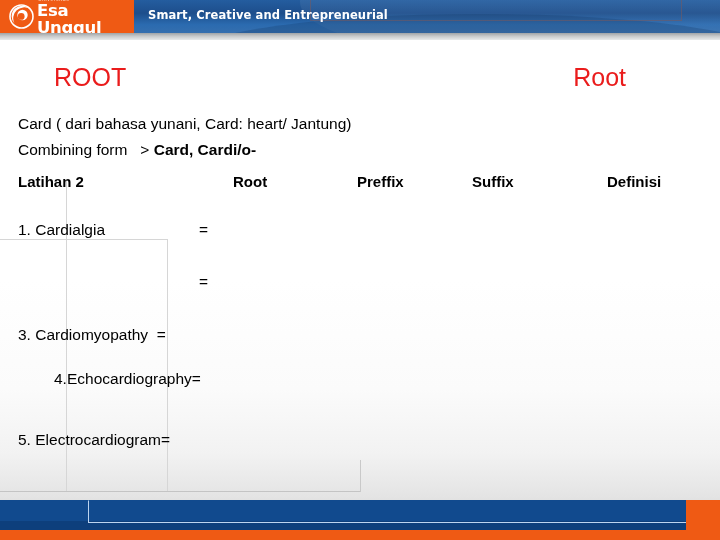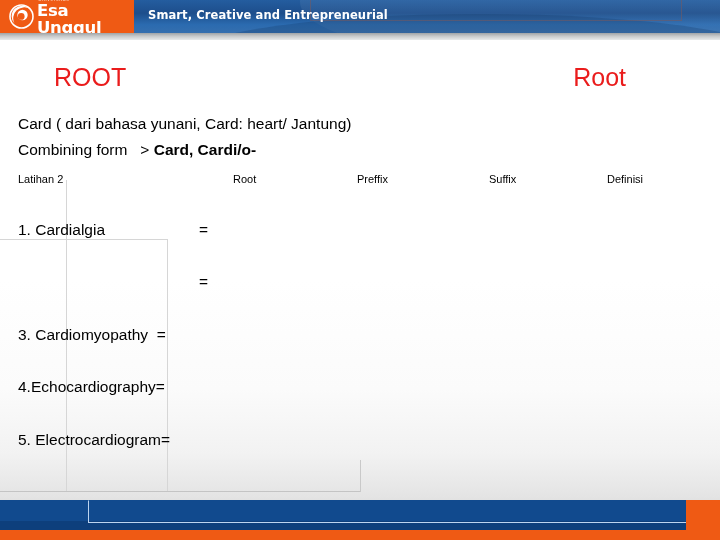--- a/index.html
+++ b/index.html
@@ -137,48 +137,48 @@
     white-space: pre;
   }
   .line1 { top: 115px; }
   .line2 { top: 141px; }
   .line2 b { font-weight: bold; }
 
   
   .col-head {
     position: absolute;
     top: 173px;
-    font-size: 11px;
-    font-weight: normal;
+    font-size: 15px;
+    font-weight: bold;
     color: #000000;
     white-space: pre;
   }
   .ch-latihan  { left: 18px; }
   .ch-root     { left: 233px; }
   .ch-preffix  { left: 357px; }
-  .ch-suffix   { left: 489px; text-align: right; }
+  .ch-suffix   { left: 472px; text-align: right; }
   .ch-definisi { left: 607px; }
 
   .row-item {
     position: absolute;
     left: 18px;
     font-size: 15.5px;
     color: #000000;
     white-space: pre;
   }
   .row-eq {
     position: absolute;
     font-size: 15.5px;
     color: #000000;
   }
 
   .r1 { top: 221px; }
   .r2 { top: 273px; }
   .r3 { top: 326px; }
-  .r4 { top: 378px; }
+  .r4 { top: 370px; margin-left: 36px; }
   .r5 { top: 431px; }
 
   .eq1 { left: 199px; top: 221px; }
   .eq2 { left: 199px; top: 273px; }
 
   
   .rule {
     position: absolute;
     background: #d6d6d6;
   }

